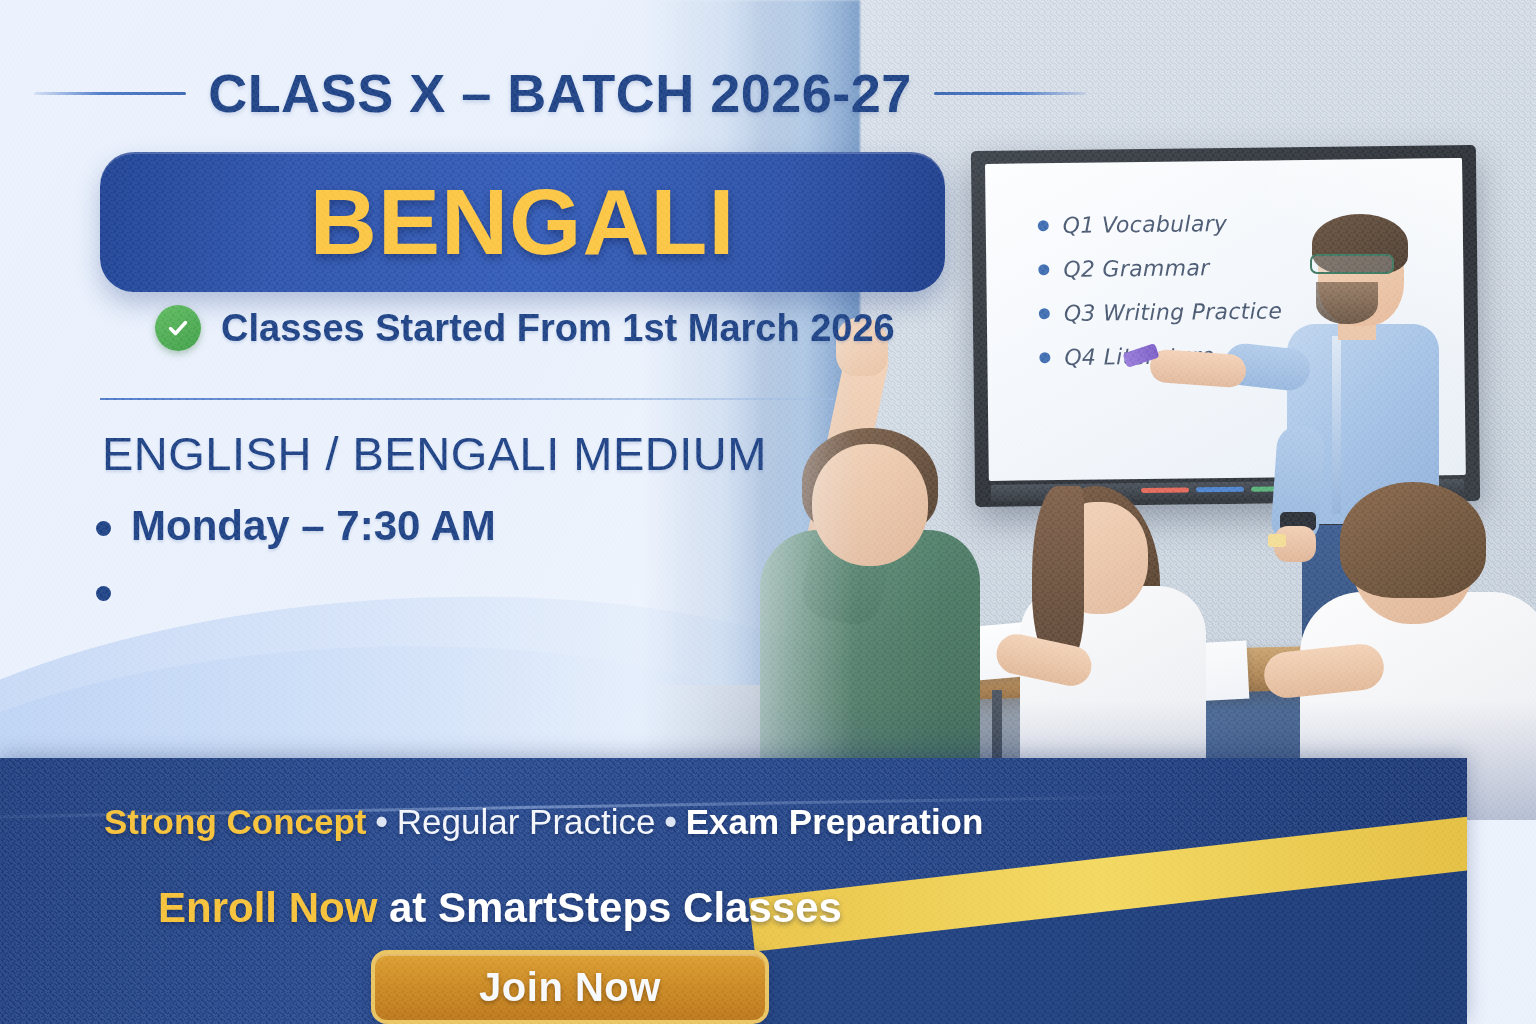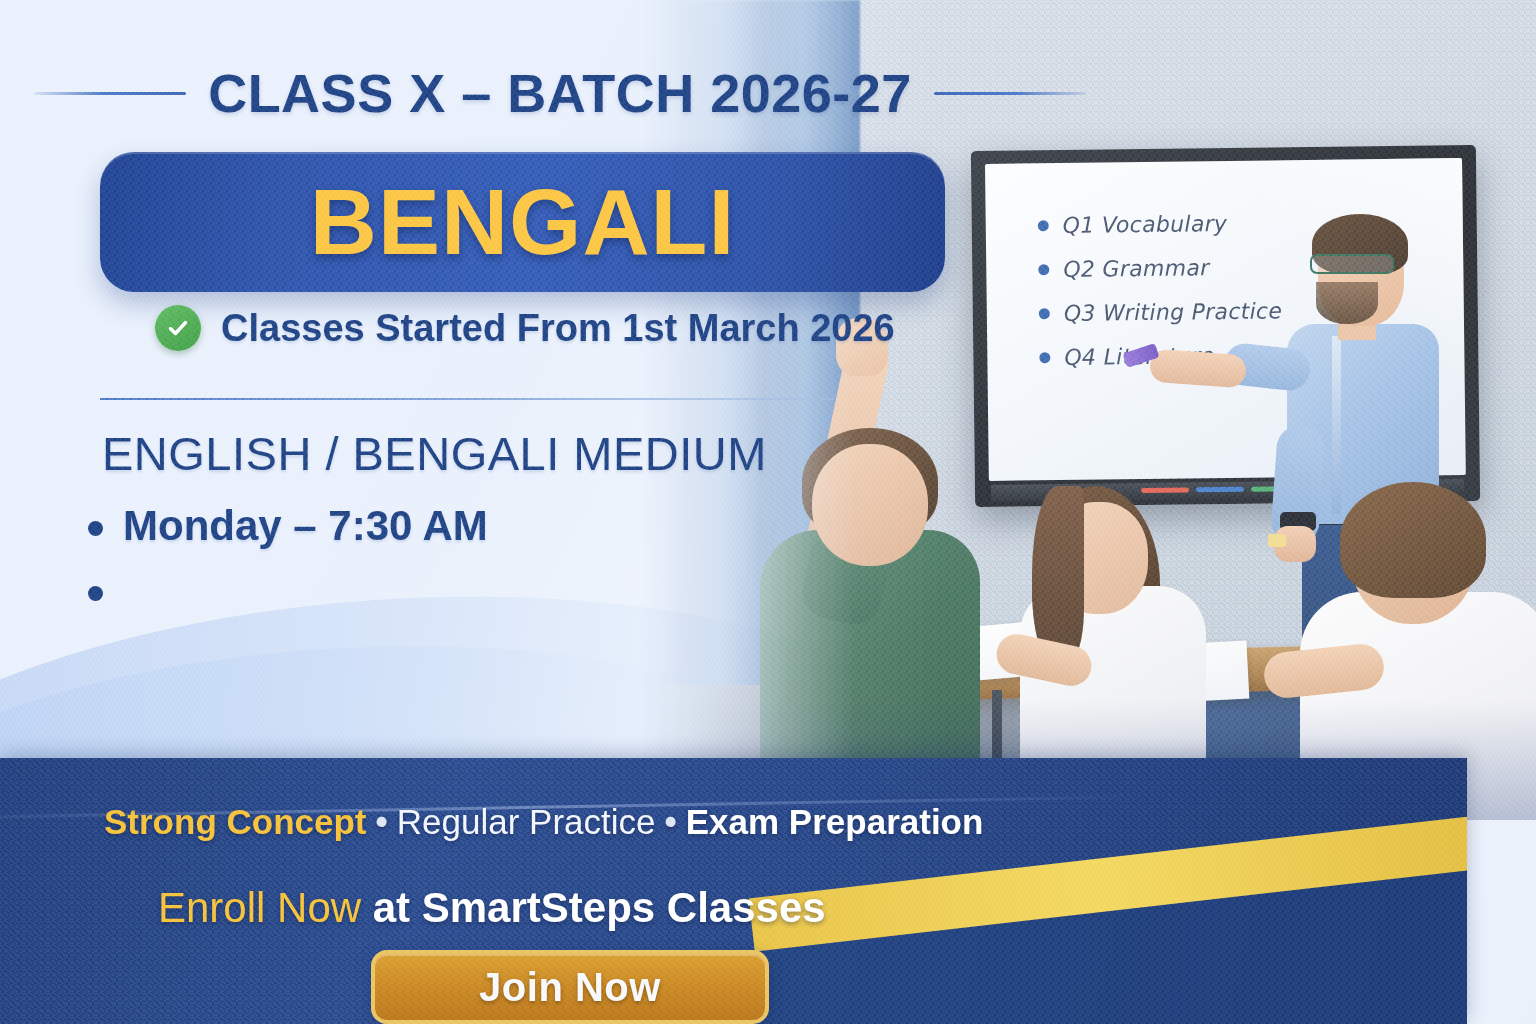--- a/index.html
+++ b/index.html
@@ -364,21 +364,21 @@
   }
 
   .medium-text {
     position:absolute; left:102px; top:418px;
     font-size:47px; font-weight:normal; color:#1e3f81;
     letter-spacing:.5px; white-space:nowrap;
     text-shadow:0 2px 3px rgba(40,70,140,.18);
     margin-top:8px;
   }
 
-  .schedule { position:absolute; left:88px; top:502px; }
+  .schedule { position:absolute; left:96px; top:502px; }
   .sched-row { display:flex; align-items:center; gap:20px; margin-bottom:32px; }
   .sched-bullet {
     width:15px; height:15px; border-radius:50%;
     background:#1e3f81; flex:none; margin-top:4px;
   }
   .sched-text {
     font-size:42px; font-weight:bold; color:#1e3f81;
     white-space:nowrap;
     text-shadow:0 2px 3px rgba(40,70,140,.18);
   }
@@ -422,21 +422,21 @@
   .tag-gold { color:#f5bf35; font-weight:bold; }
   .tag-white-reg { color:#f1f4fa; font-weight:normal; }
   .tag-white-bold { color:#ffffff; font-weight:bold; }
   .tag-sep { color:#dbe4f3; font-weight:bold; padding:0 9px; }
 
   .enroll {
     position:absolute; left:158px; top:126px;
     font-size:42px; white-space:nowrap; z-index:4;
     text-shadow:0 2px 5px rgba(8,20,55,.45);
   }
-  .enroll-gold { color:#f5bf35; font-weight:normal; }
+  .enroll-gold { color:#f5bf35; font-weight:bold; }
   .enroll-white { color:#ffffff; font-weight:bold; }
 
   .join-btn {
     position:absolute; left:371px; top:192px; width:398px; height:74px;
     z-index:5;
     background:linear-gradient(180deg,#d99b2c 0%,#c98520 48%,#b9731a 100%);
     border:4px solid #e8c25c;
     border-radius:16px;
     box-shadow:0 6px 16px rgba(25,40,90,.45), inset 0 2px 0 rgba(255,255,255,.28);
     display:flex; align-items:center; justify-content:center;

